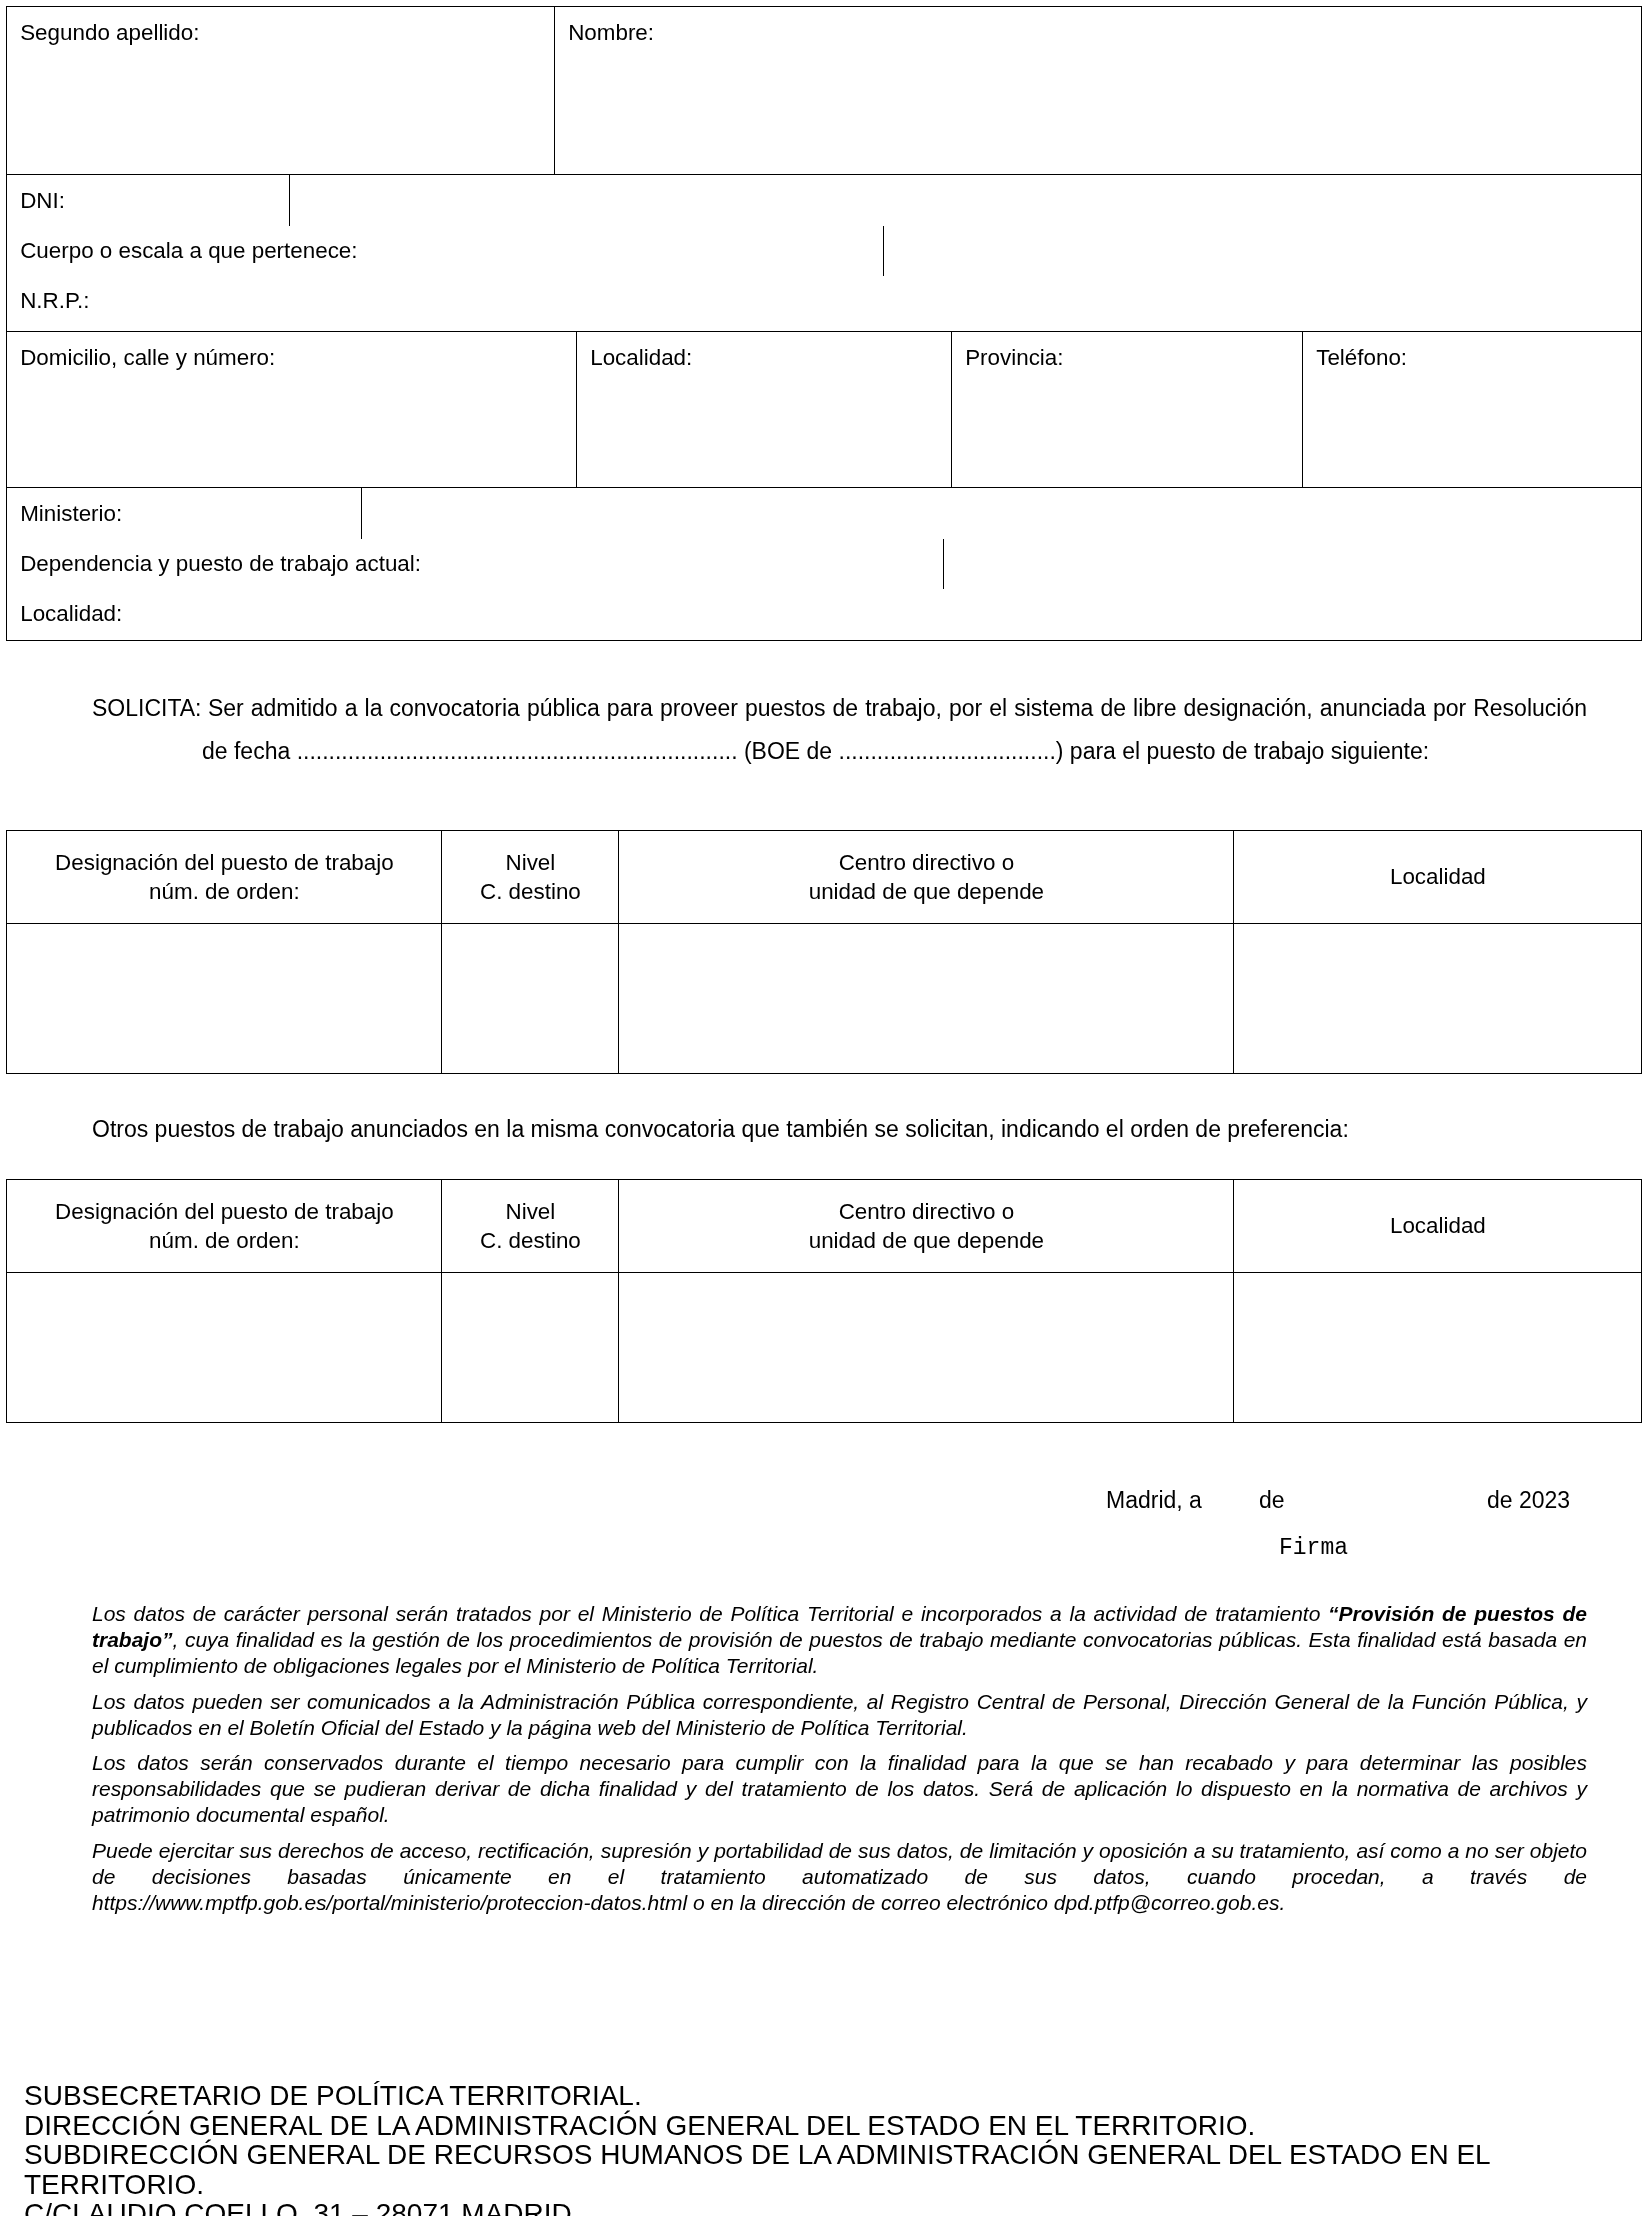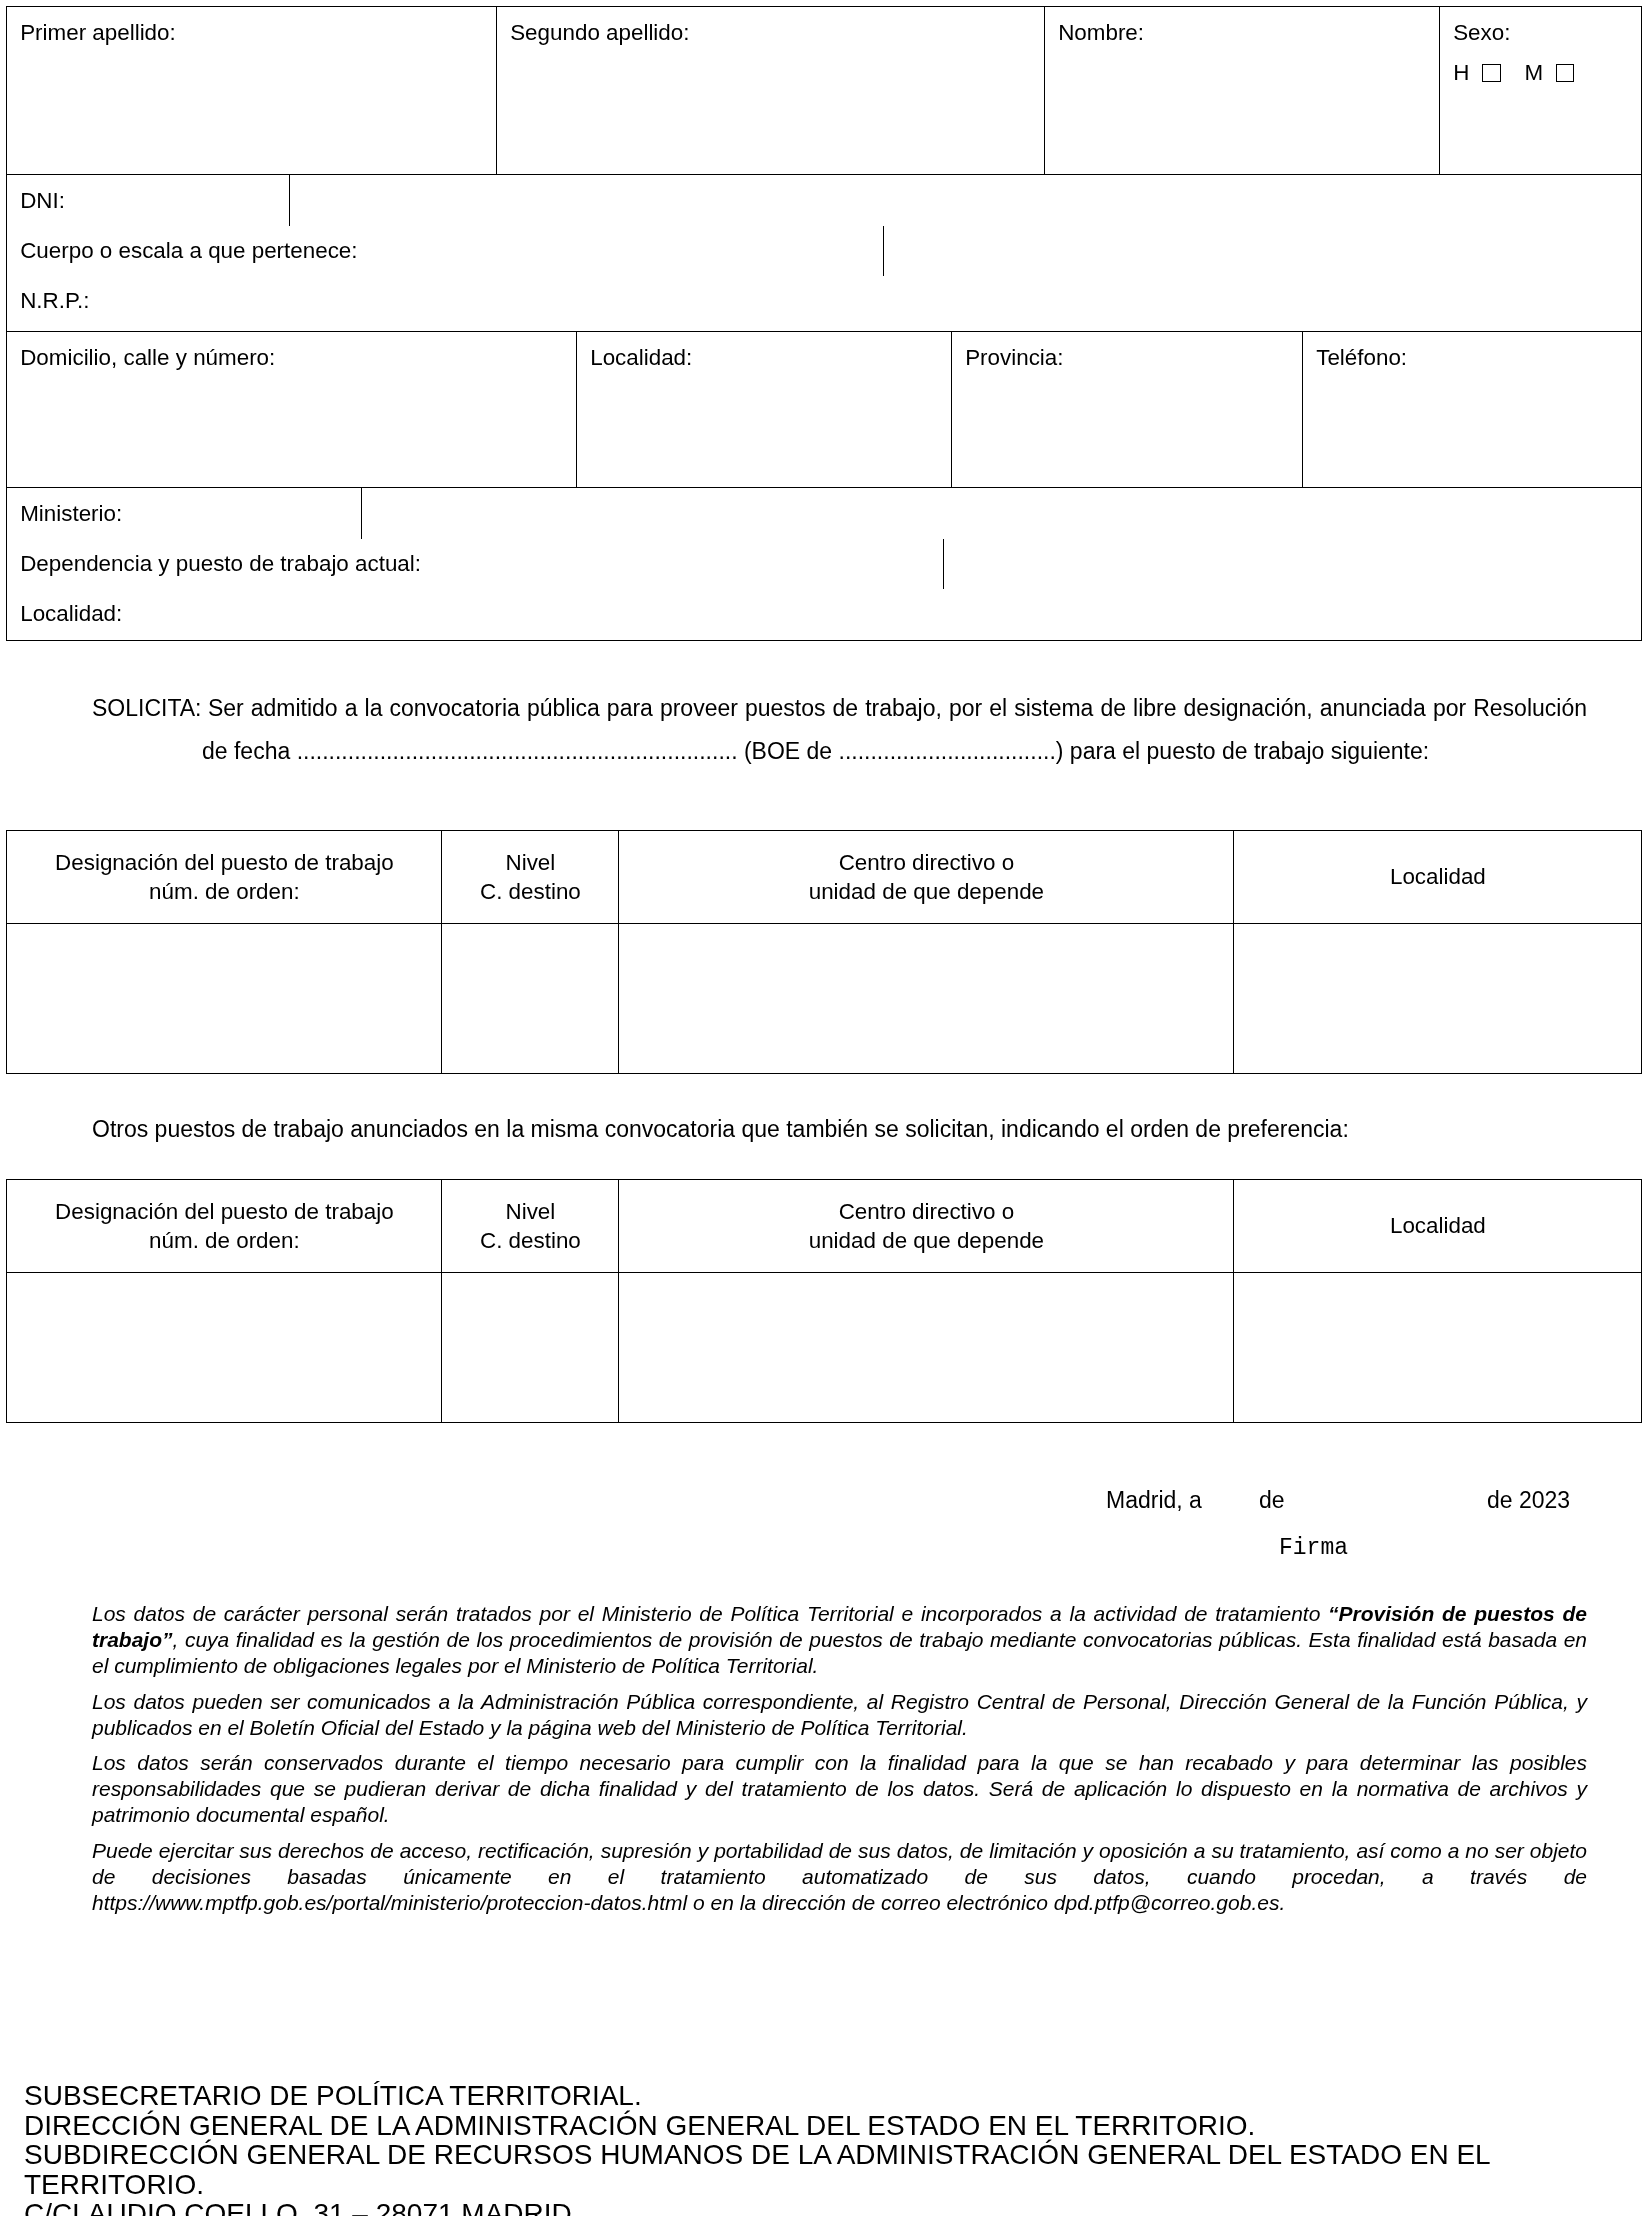--- a/index.html
+++ b/index.html
@@ -90,34 +90,25 @@
     font-size: 28px; line-height: 29.5px;
   }
 </style>
 </head>
 <body>
 
 <div class="page">
 
   <div class="form-table">
     <div class="frow r1">
-      <div class="fcell w1a">
-        <span>Primer apellido:</span>
-      </div>
       <div class="fcell w1b">
         <span>Segundo apellido:</span>
       </div>
       <div class="fcell w1c">
         <span>Nombre:</span>
-      </div>
-      <div class="fcell grow">
-        <span>Sexo:</span>
-        <div class="sexo-line">
-          <span>H</span><span class="checkbox"></span><span class="m-label">M</span><span class="checkbox"></span>
-        </div>
       </div>
     </div>
     <div class="frow r2">
       <div class="fcell w2a">
         <span>DNI:</span>
       </div>
       <div class="fcell w2b">
         <span>Cuerpo o escala a que pertenece:</span>
       </div>
       <div class="fcell grow">

